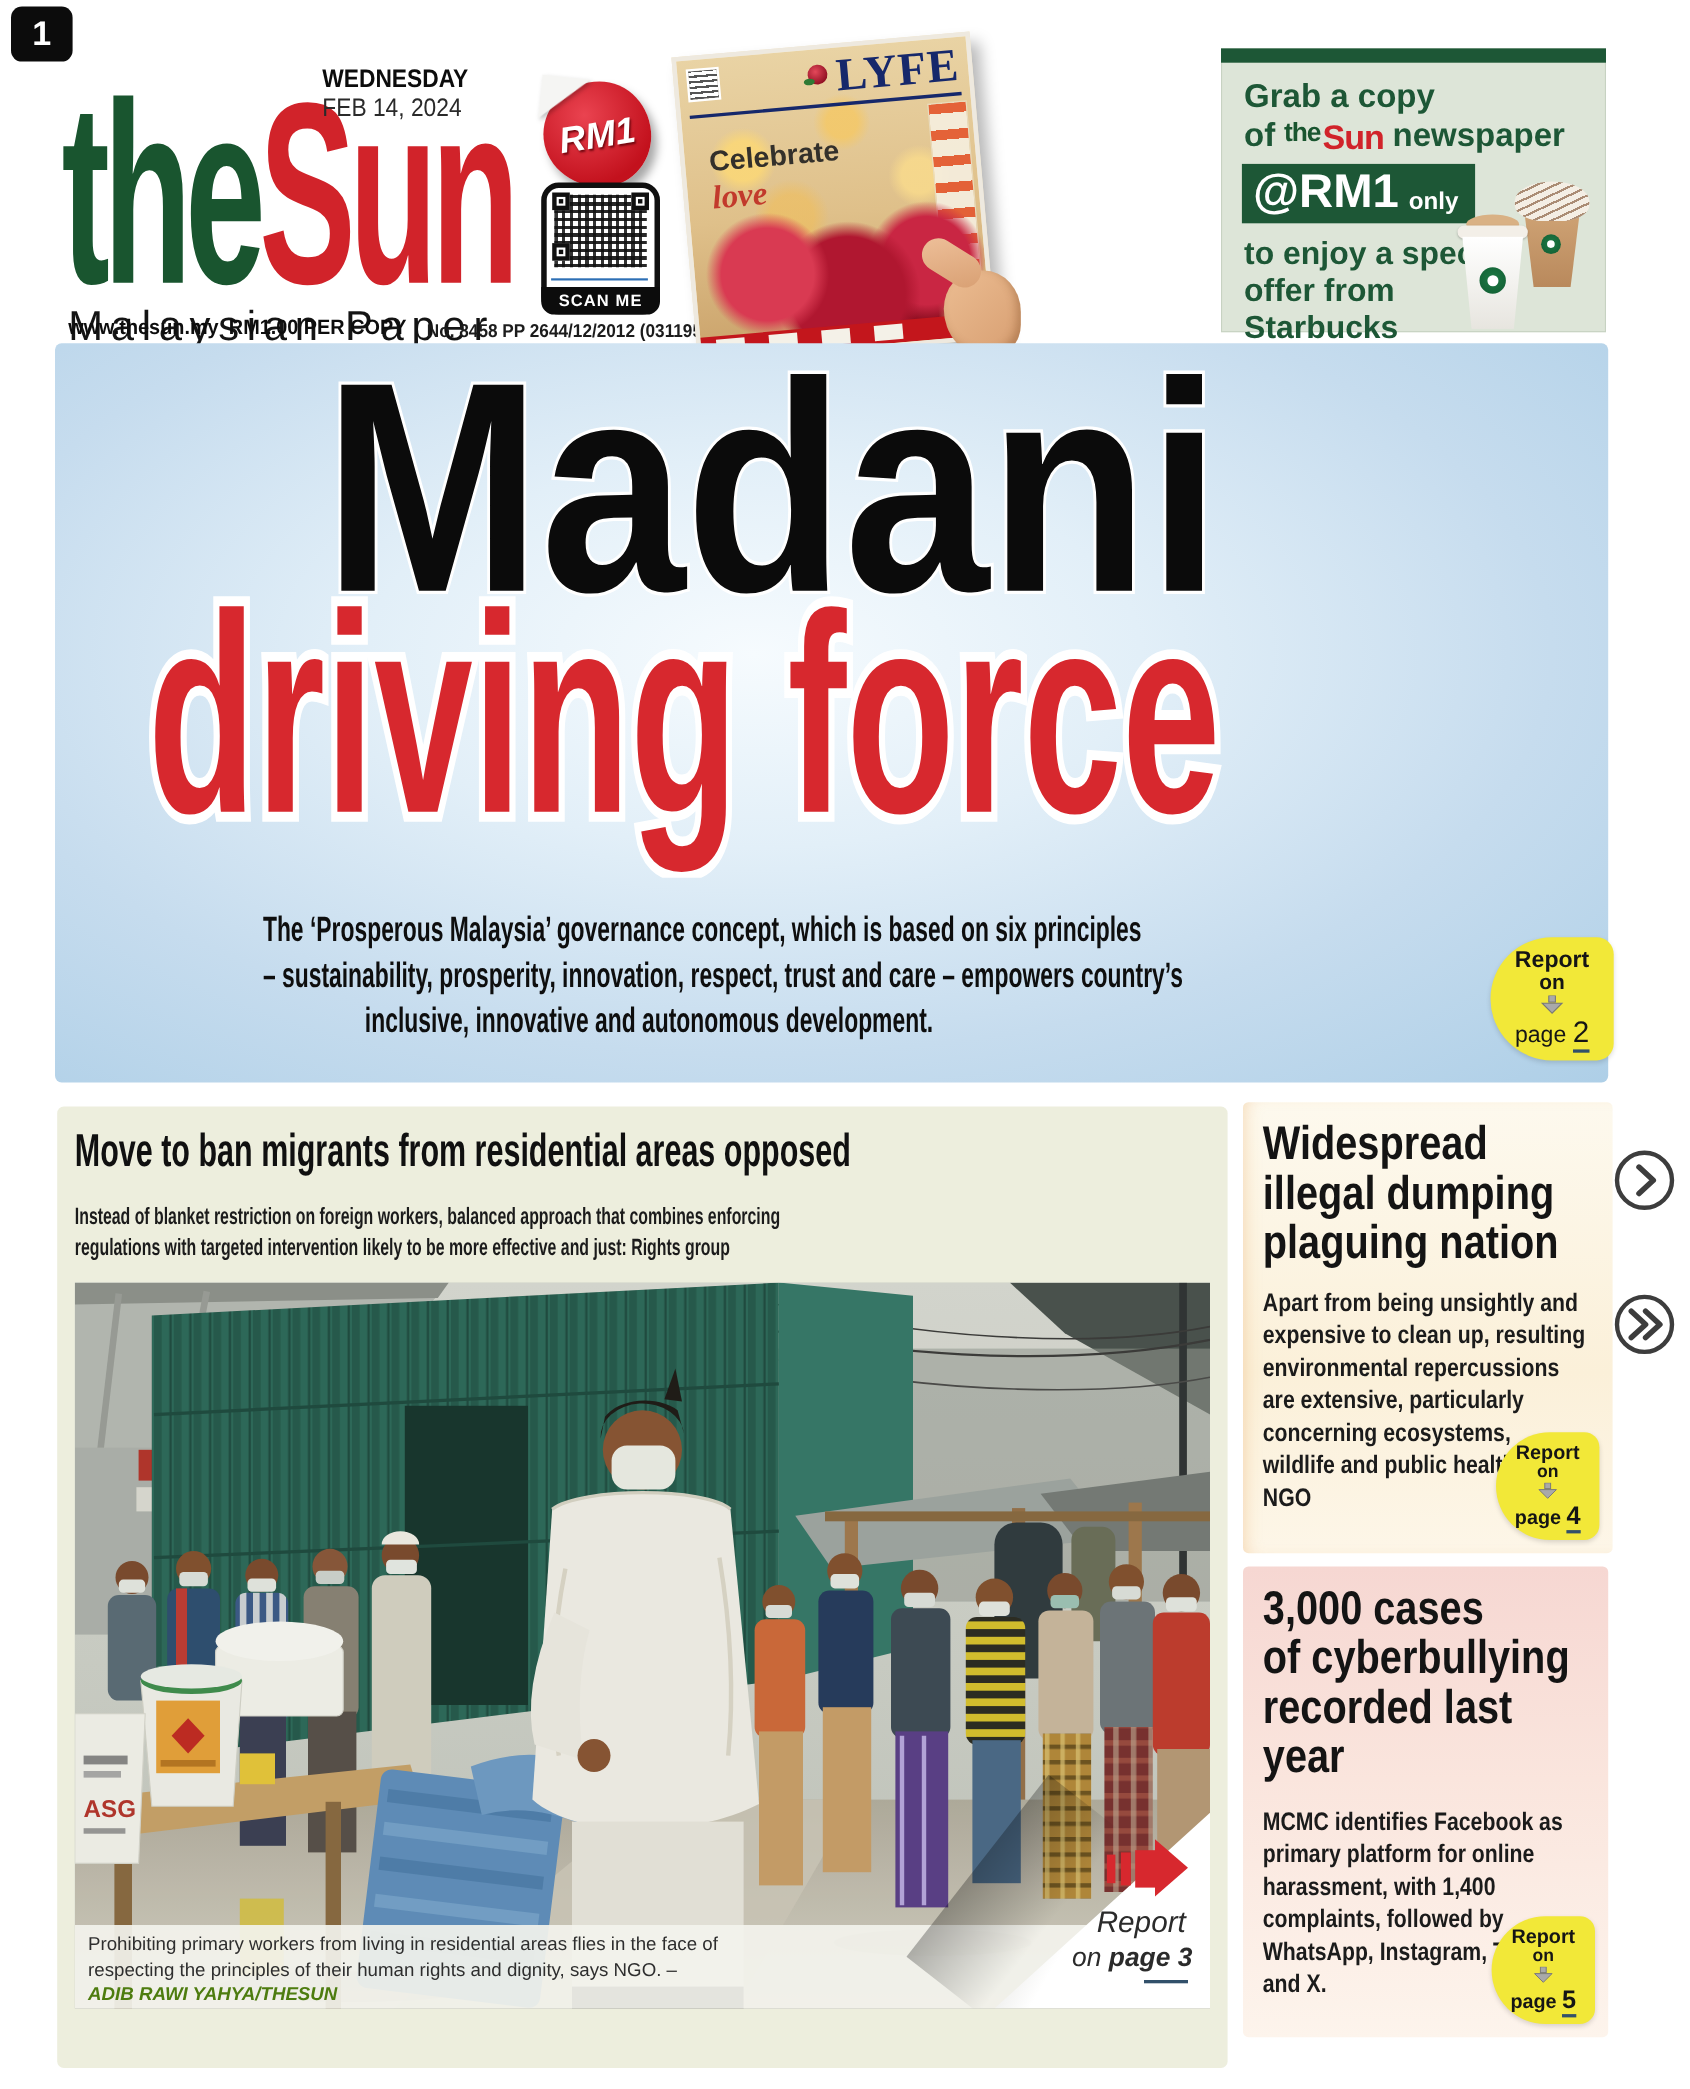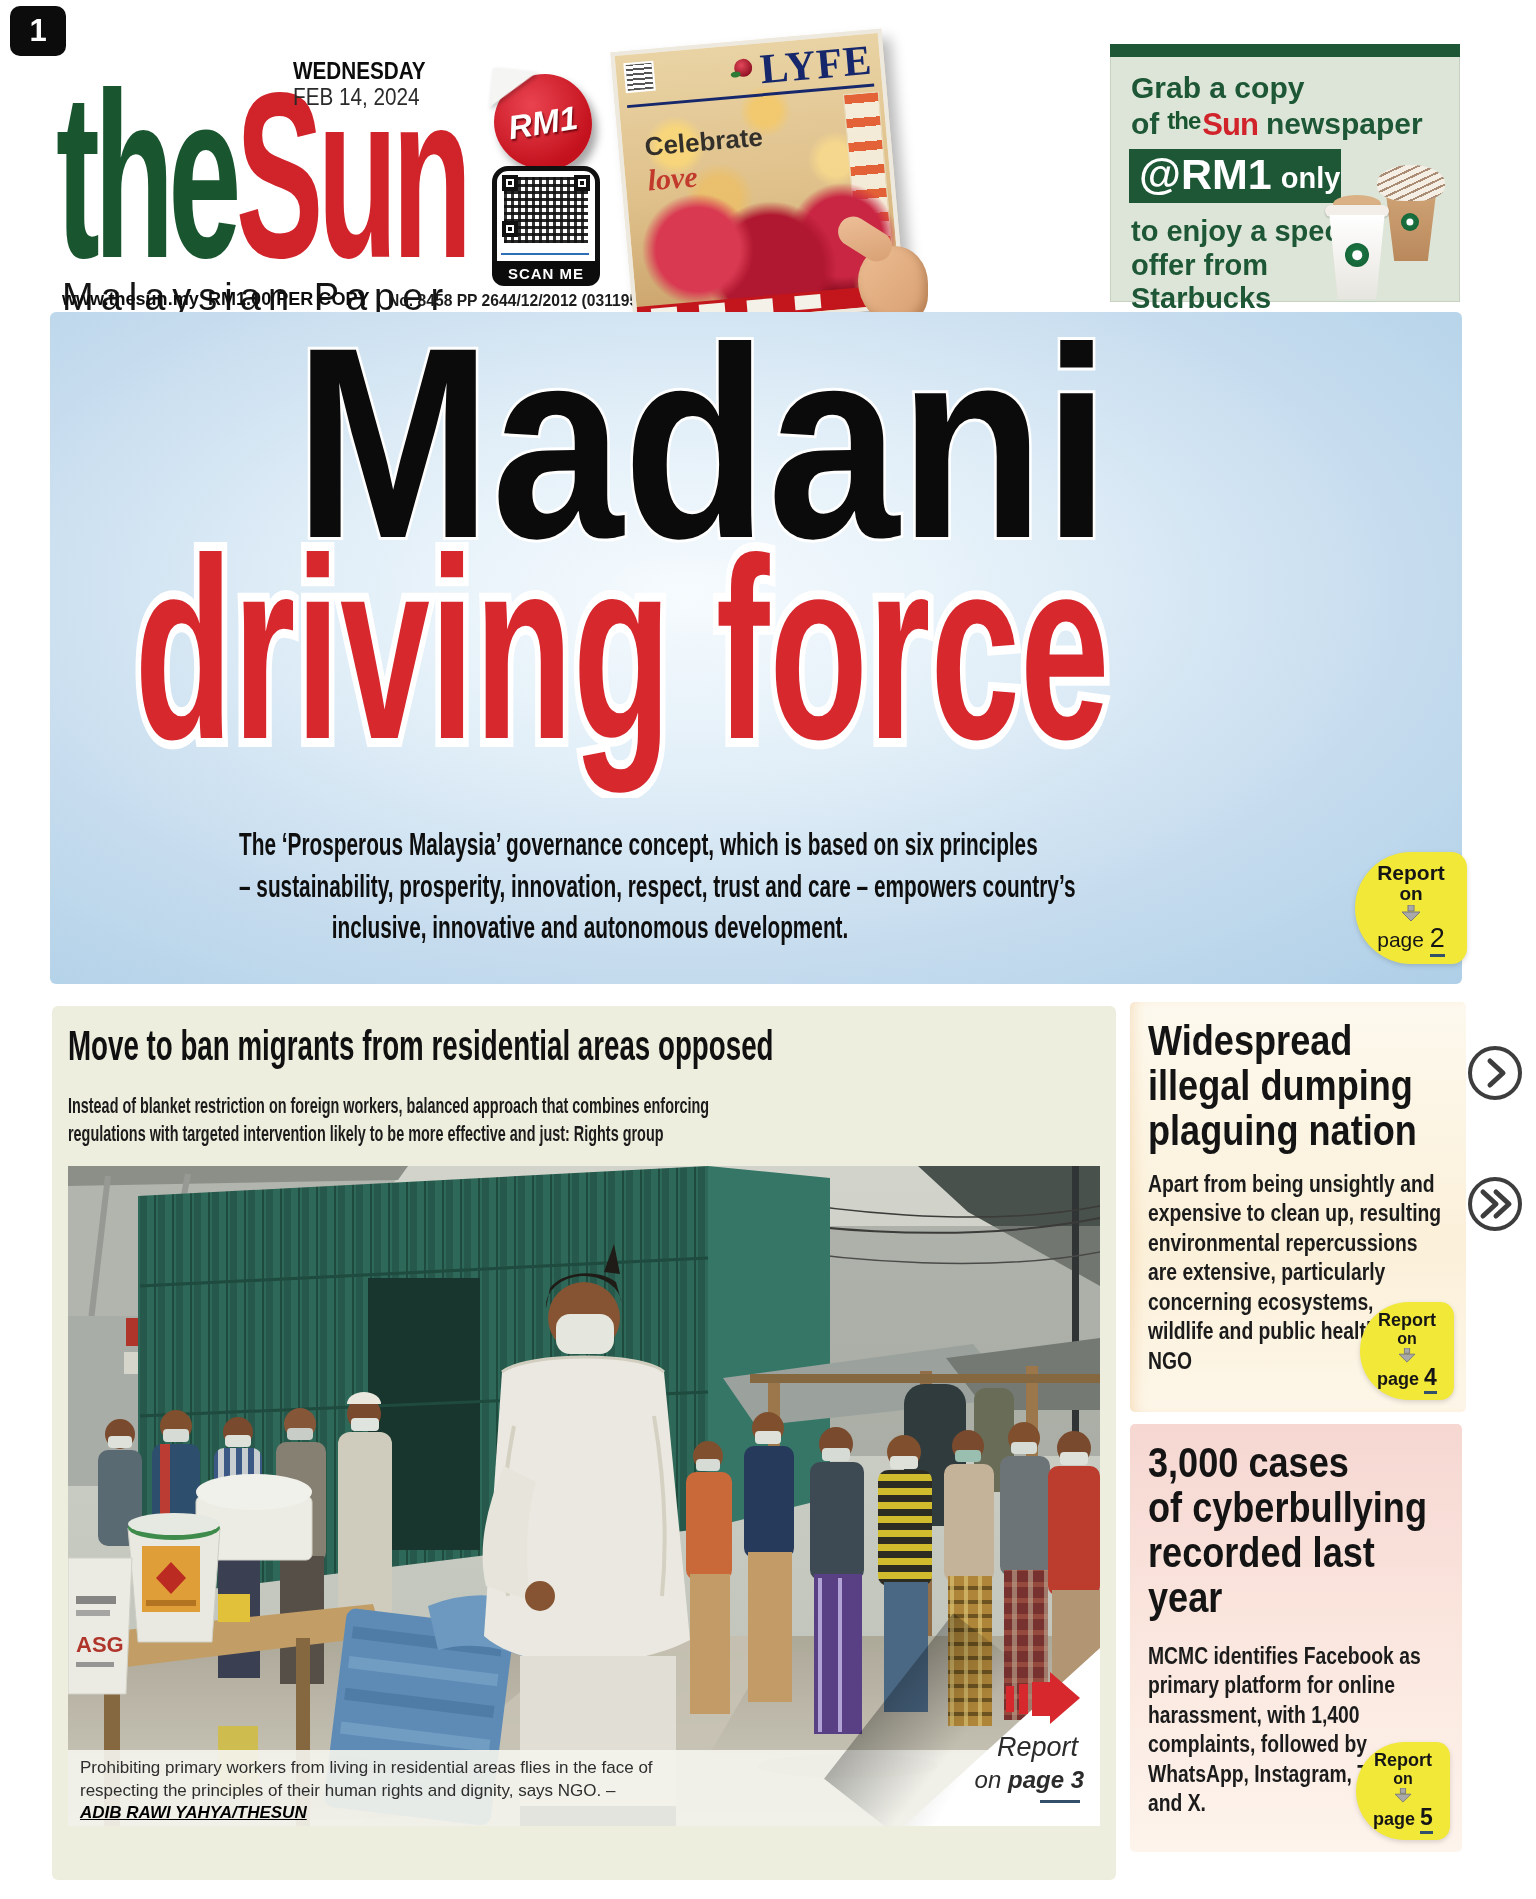--- a/index.html
+++ b/index.html
@@ -80,21 +80,21 @@
   
   .sbad{left:1110px;top:44px;width:350px;height:258px;background:#dde5d8;border:1px solid #c7d2c2;box-sizing:border-box;}
   .sb-bar{position:absolute;left:-1px;right:-1px;top:-1px;height:13px;background:#1d5736;}
   .sb-l1{position:absolute;left:20px;top:26px;font-size:30px;font-weight:800;color:#1d5736;}
   .sb-l2{position:absolute;left:20px;top:62px;font-size:30px;font-weight:800;color:#1d5736;display:flex;align-items:flex-start;gap:8px;}
   .sb-the{color:#19552f;font-size:24px;font-weight:800;letter-spacing:-1px;}
   .sb-sun{color:#d1232a;font-size:31px;font-weight:800;margin-left:-6px;letter-spacing:-1px;}
   .sb-price{position:absolute;left:18px;top:104px;width:212px;height:54px;background:#1d5736;color:#fff;
             display:flex;align-items:flex-end;padding:0 10px 7px 10px;box-sizing:border-box;gap:9px;}
   .sb-price b{font-size:43px;font-weight:800;line-height:1;}
-  .sb-price i{font-style:normal;font-size:29px;font-weight:700;line-height:1.2;}
+  .sb-price i{font-style:normal;font-size:22px;font-weight:700;line-height:1.2;}
   .sb-l3{position:absolute;left:20px;top:170px;font-size:29px;font-weight:800;color:#1d5736;line-height:1.16;}
   .cups{position:absolute;right:4px;bottom:2px;width:136px;height:134px;}
   .cup-fr{position:absolute;right:14px;top:0;width:60px;height:66px;}
   .fr-cream{position:absolute;left:-4px;top:0;width:68px;height:36px;border-radius:50% 50% 40% 40%;
             background:#f4eee4;overflow:hidden;}
   .fr-cream::after{content:"";position:absolute;inset:0;background:repeating-linear-gradient(-25deg,rgba(110,60,25,.55) 0 2px,transparent 2px 7px);}
   .fr-body{position:absolute;left:2px;top:32px;width:56px;height:64px;background:linear-gradient(#cda173,#b9895c);
            clip-path:polygon(6% 0,94% 0,80% 100%,20% 100%);}
   .cup-wh{position:absolute;left:6px;top:38px;width:64px;height:96px;}
   .wh-foam{position:absolute;left:8px;top:-8px;width:48px;height:18px;border-radius:50%;background:#d9b184;}
@@ -130,21 +130,21 @@
 
   
   .lead{left:52px;top:1006px;width:1064px;height:874px;background:#edeedd;border-radius:6px;}
   .lead-h{position:absolute;left:16px;top:16px;font-size:42px;font-weight:800;color:#101010;
           transform:scaleX(.66);transform-origin:left top;white-space:nowrap;}
   .lead-deck{position:absolute;left:16px;top:86px;font-size:21.5px;font-weight:700;color:#1b1b1b;line-height:1.32;
              transform:scaleX(.67);transform-origin:left top;white-space:nowrap;}
   .photo{position:absolute;left:16px;top:160px;width:1032px;height:660px;overflow:hidden;background:#c9ccc5;}
   .caption{position:absolute;left:0;right:0;bottom:0;height:76px;background:rgba(243,243,237,.92);}
   .cap-txt{position:absolute;left:12px;top:7px;width:575px;font-size:17px;color:#2e2e2e;line-height:1.33;font-weight:500;}
-  .cap-credit{font-weight:800;font-style:italic;color:#000000;text-decoration:underline;}
+  .cap-credit{font-weight:800;font-style:italic;color:#4d7c0f;}
 
   .curl{position:absolute;right:0;bottom:0;width:196px;height:178px;}
   .curl-paper{position:absolute;inset:0;background:linear-gradient(300deg,#ffffff 55%,#e9e9e7 72%,#bdbdba 80%,#f7f7f5 88%);
               clip-path:polygon(100% 0,100% 100%,0 100%,8% 92%);}
   .curl-shadow{position:absolute;left:-28px;top:-20px;width:120px;height:210px;transform:rotate(38deg);
                background:linear-gradient(90deg,rgba(0,0,0,.28),transparent 70%);}
   .curl-arrow{position:absolute;right:18px;top:22px;}
   .curl-report{position:absolute;right:22px;top:84px;font-size:27px;font-style:italic;font-weight:500;color:#2b2b2b;}
   .curl-on{position:absolute;right:16px;top:118px;font-size:24px;font-style:italic;color:#2b2b2b;}
   .curl-on b{font-weight:800;}

